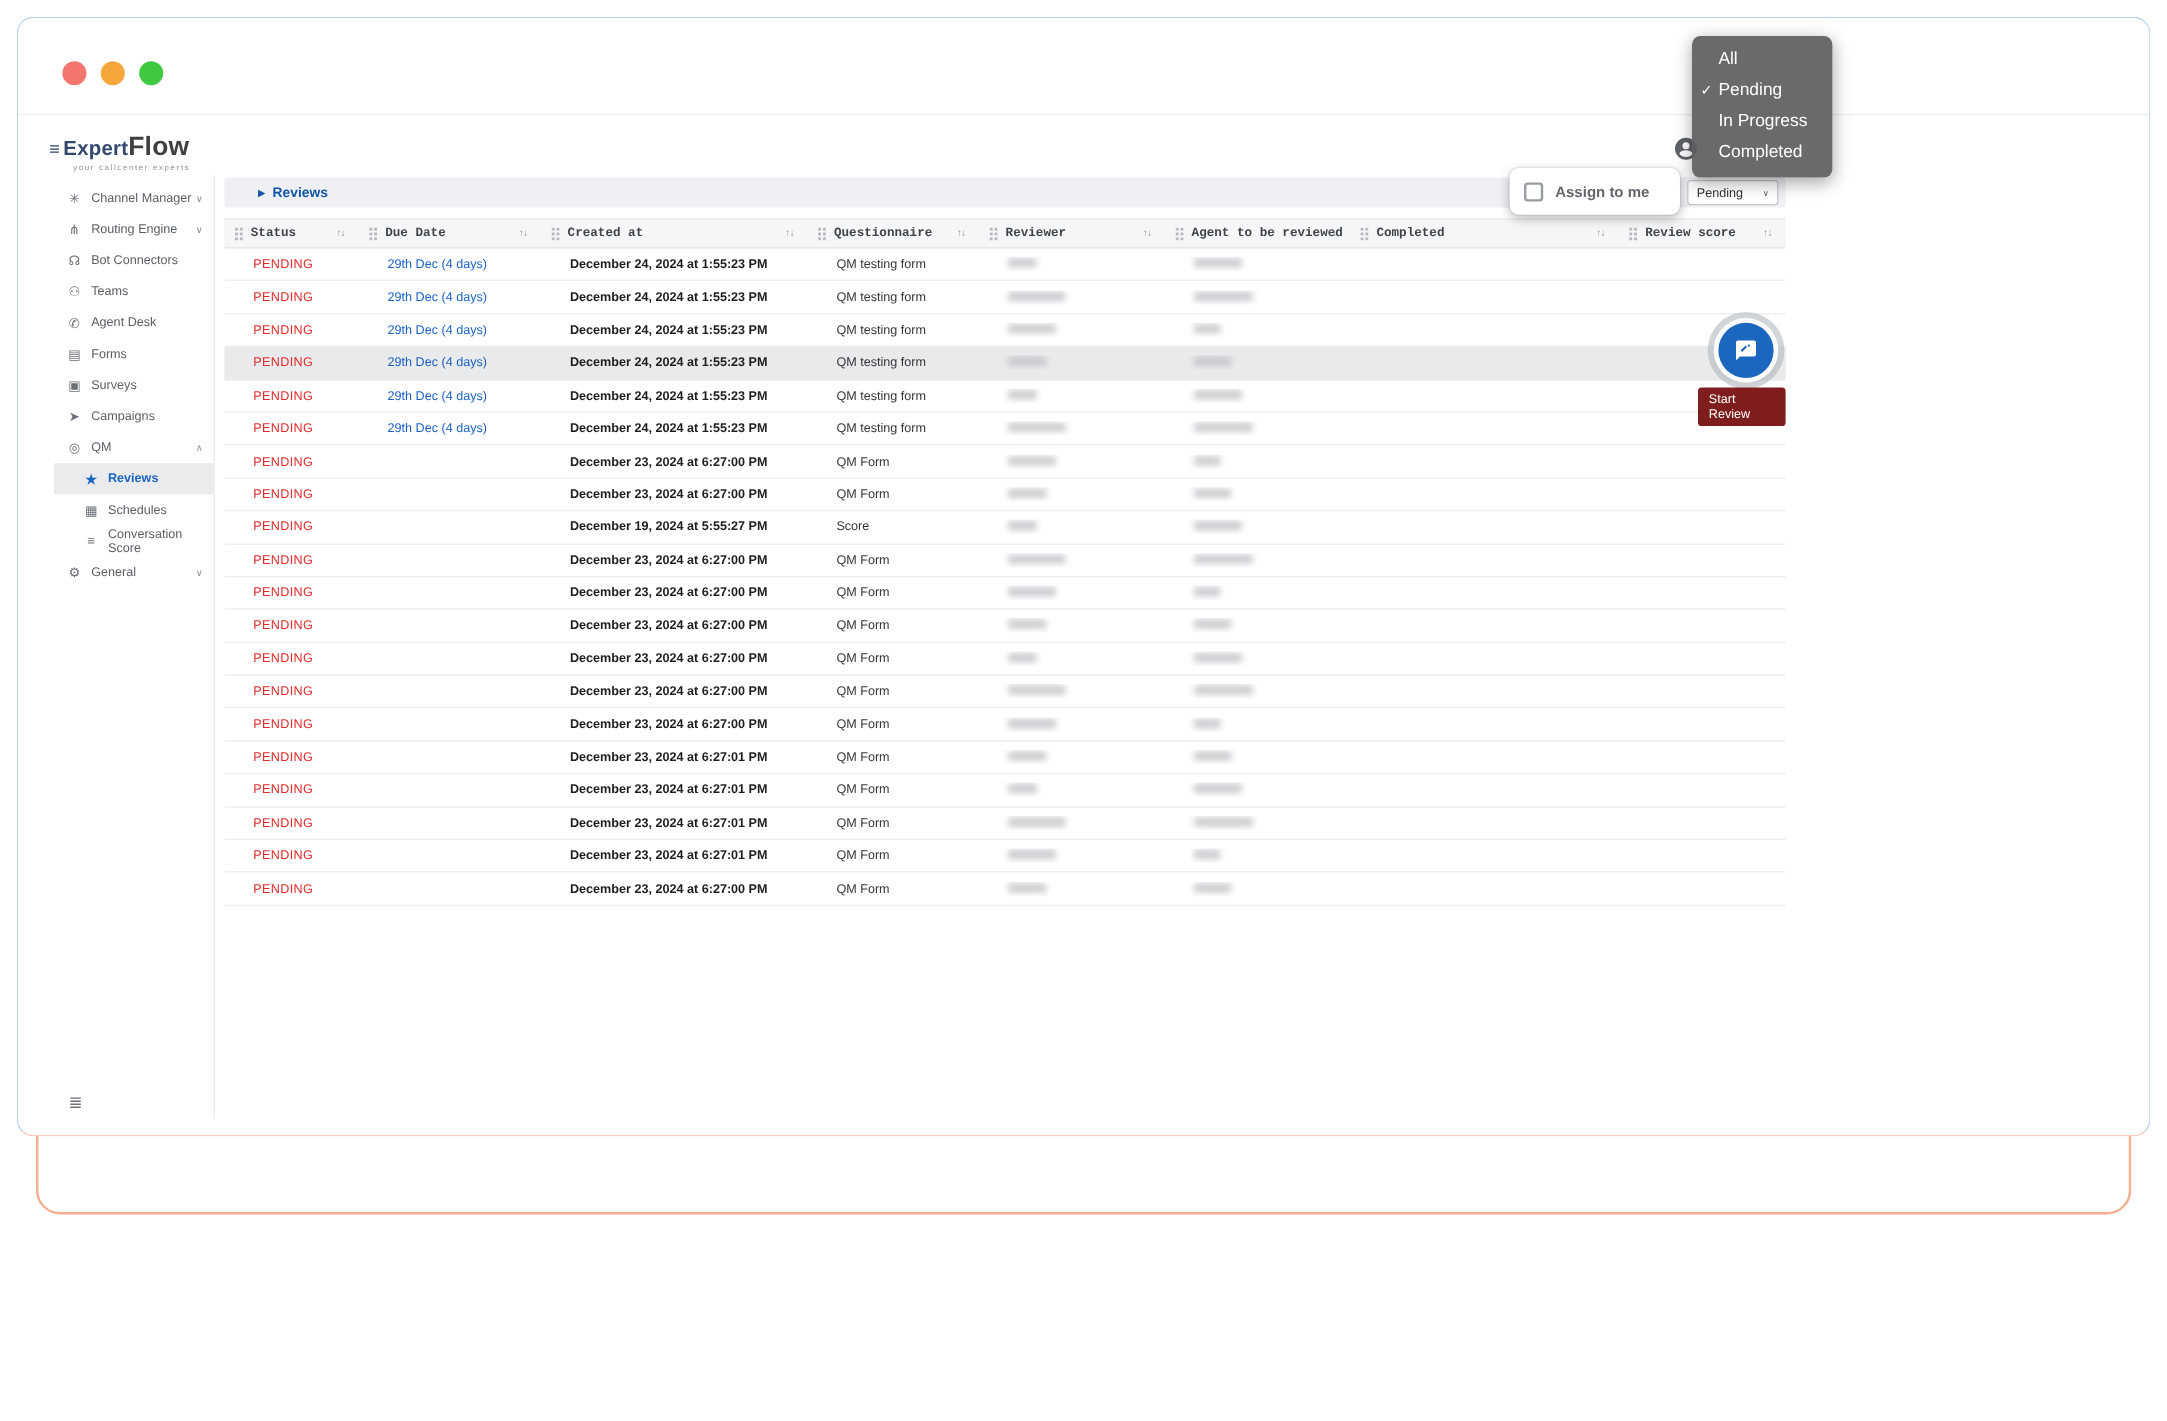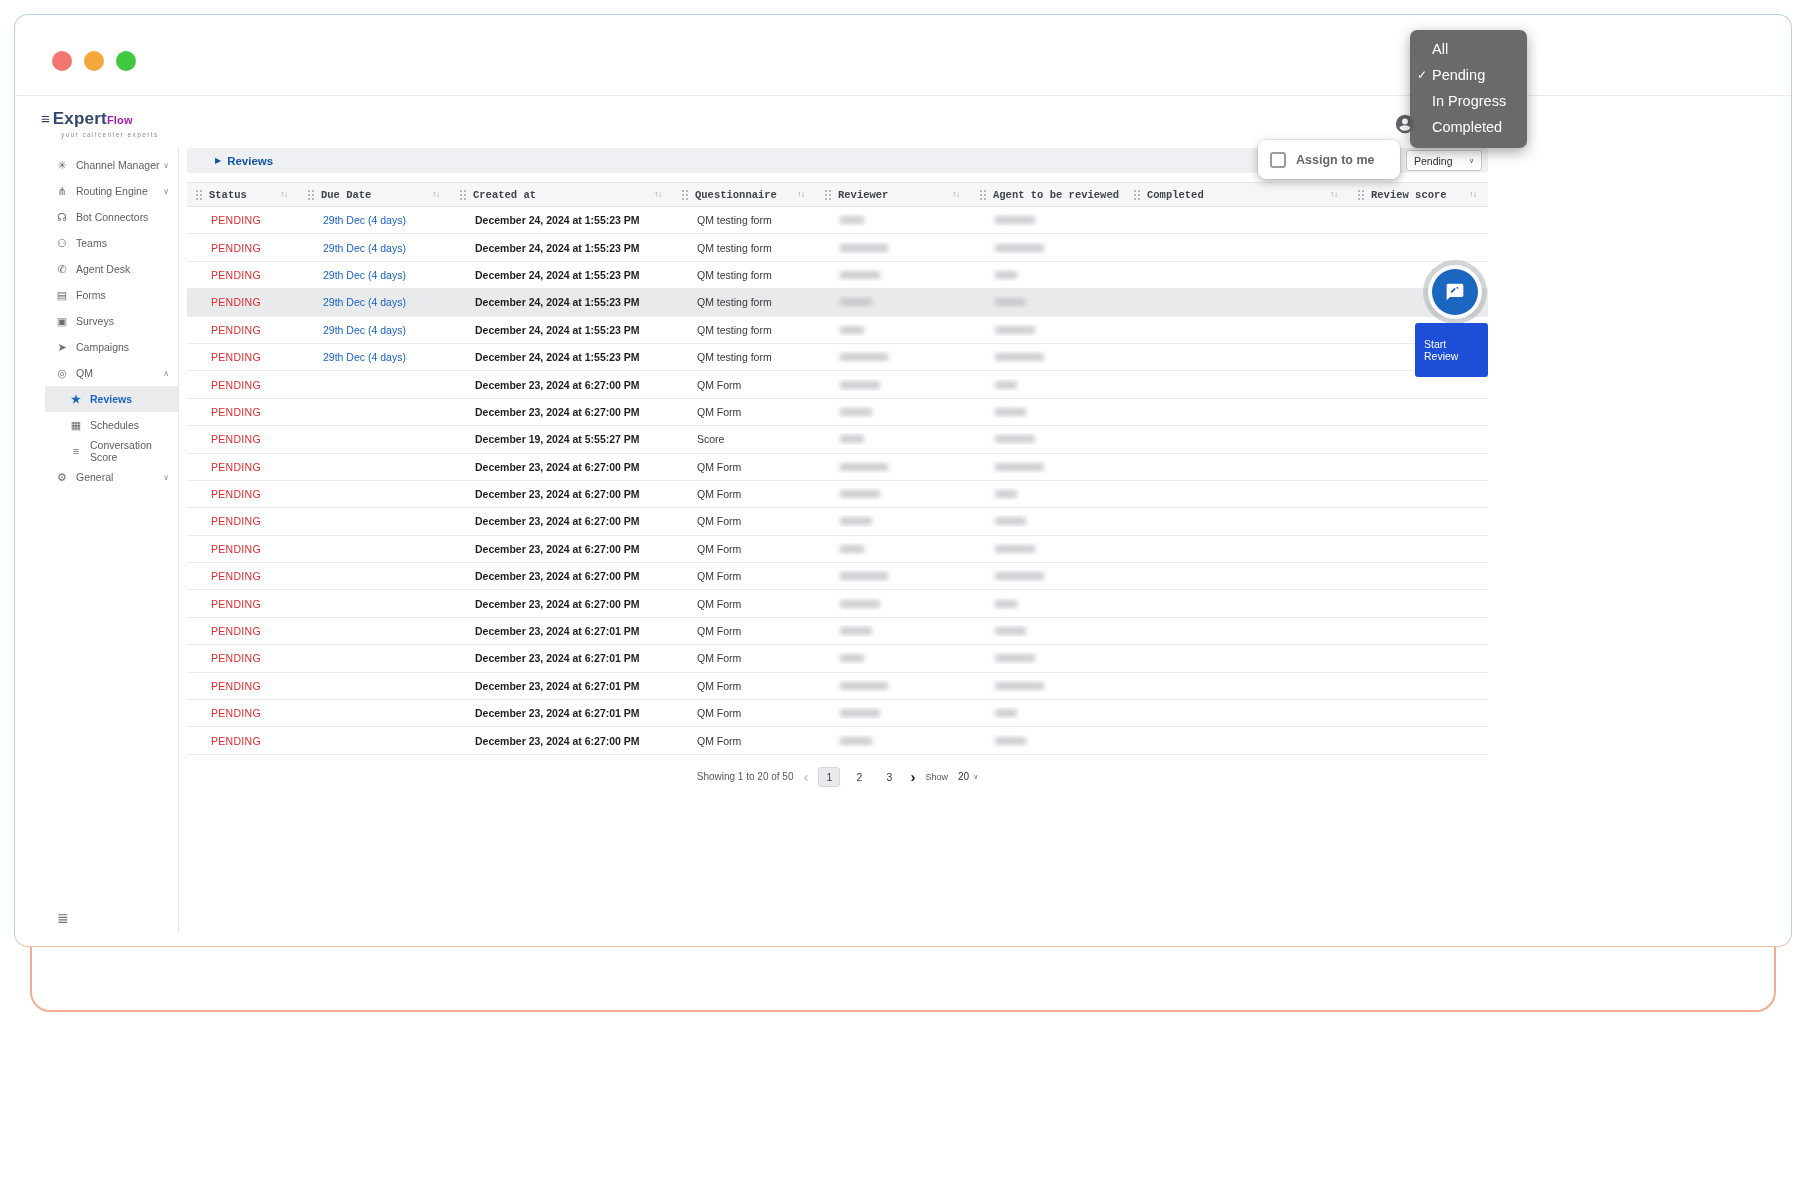--- a/index.html
+++ b/index.html
@@ -19,21 +19,21 @@
   .light { position:absolute; top:36px; width:20px; height:20px; border-radius:50%; }
   .light.red    { left:37px;  background:#f2766d; }
   .light.yellow { left:69px;  background:#f5a73b; }
   .light.green  { left:101px; background:#3ec940; }
 
   
   .brand { position:absolute; left:26px; top:94px; }
   .brand-row { display:flex; align-items:baseline; gap:3px; }
   .logo-icon { font-weight:900; color:#2b3f66; font-size:15px; }
   .brand-primary { font-size:17px; font-weight:bold; color:#33486e; letter-spacing:.2px; }
-  .brand-secondary { font-size:11px; font-weight:bold; color:#a21caf; letter-spacing:.2px; }
+  .brand-secondary { font-size:22px; font-weight:bold; color:#404040; letter-spacing:.2px; }
   .brand-tagline { font-size:6.5px; letter-spacing:1.4px; color:#8a8f98; margin:2px 0 0 20px; }
   .avatar { position:absolute; left:1379px; top:98px; width:22px; height:22px; }
 
   
   .sidebar { position:absolute; left:30px; top:131px; width:134px; height:786px;
              border-right:1px solid #e4e6e8; padding-top:6px; }
   .sb-item { height:26px; display:flex; align-items:center; gap:7px; padding-left:10px;
              font-size:10.5px; color:#5a5f66; position:relative; cursor:pointer; }
   .sb-icon { width:14px; font-size:11px; color:#6b7077; text-align:center; flex:none; }
   .sb-chev { position:absolute; right:9px; font-size:8px; color:#8a8f96; }
@@ -100,22 +100,22 @@
   .pg-next { color:#202124; font-size:15px; font-weight:bold; cursor:pointer; }
   .pg-show { font-size:9px; color:#55595f; }
   .pg-size { display:flex; align-items:center; gap:4px; font-size:10px; color:#2f3237;
              cursor:pointer; }
 
   
   .fab { position:absolute; left:1245px; top:121px; width:46px; height:46px; border-radius:50%;
          background:#1b66bf; display:flex; align-items:center; justify-content:center;
          z-index:5; cursor:pointer;
          box-shadow:0 0 0 4px #fcfcfc, 0 0 0 9px rgba(173,178,184,.55), 0 2px 6px rgba(0,0,0,.3); }
-  .fab-tooltip { position:absolute; left:1228px; top:175px; background:#1d4ed8; color:#fff;
-                 font-size:10.5px; padding:15px 9px; border-radius:3px; z-index:5; }
+  .fab-tooltip { position:absolute; left:1228px; top:175px; background:#7f1d1d; color:#fff;
+                 font-size:10.5px; padding:4px 9px; border-radius:3px; z-index:5; }
 
   
   .dd-menu { position:absolute; left:1410px; top:30px; width:117px; padding:6px 0 8px;
              background:rgba(95,95,95,.93); border-radius:7px; z-index:20;
              box-shadow:0 4px 14px rgba(0,0,0,.35); }
   .dd-item { height:26px; display:flex; align-items:center; padding-left:22px;
              position:relative; color:#fff; font-size:14.5px; cursor:pointer; }
   .dd-check { position:absolute; left:7px; font-size:12px; }
 </style>
 </head>
@@ -464,35 +464,20 @@
           <div class="td"></div>
           <div class="td"><span class="created">December 23, 2024 at 6:27:00 PM</span></div>
           <div class="td"><span class="qname">QM Form</span></div>
           <div class="td"><span class="redact" style="width:32px"></span></div>
           <div class="td"><span class="redact" style="width:31px"></span></div>
           <div class="td"><span></span></div>
           <div class="td"><span></span></div>
         </div>
       </div>
 
-    <div class="pagination">
-      <span class="pg-summary">Showing 1 to 20 of 50</span>
-      <span class="pg-prev">‹</span>
-      <div class="pg-pages">
-          <div class="page active">1</div>
-          <div class="page">2</div>
-          <div class="page">3</div>
-        </div>
-      <span class="pg-next">›</span>
-      <span class="pg-show">Show</span>
-      <div class="pg-size">
-        <span>20</span>
-        <span class="sel-chev">∨</span>
-      </div>
-    </div>
 
     <div class="fab">
       <svg viewBox="0 0 24 24" width="20" height="20">
         <path fill="#ffffff" d="M20 2H4c-1.1 0-2 .9-2 2v18l4-4h14c1.1 0 2-.9 2-2V4c0-1.1-.9-2-2-2zM10.5 13H7v-1.5l4.5-4.5 1.5 1.5-4.5 4.5zm5.5-5.5l-1 1L13.5 7l1-1c.2-.2.5-.2.7 0l.8.8c.2.2.2.5 0 .7z"></path>
       </svg>
     </div>
     <div class="fab-tooltip">Start Review</div>
 
   </div>
 </div>

